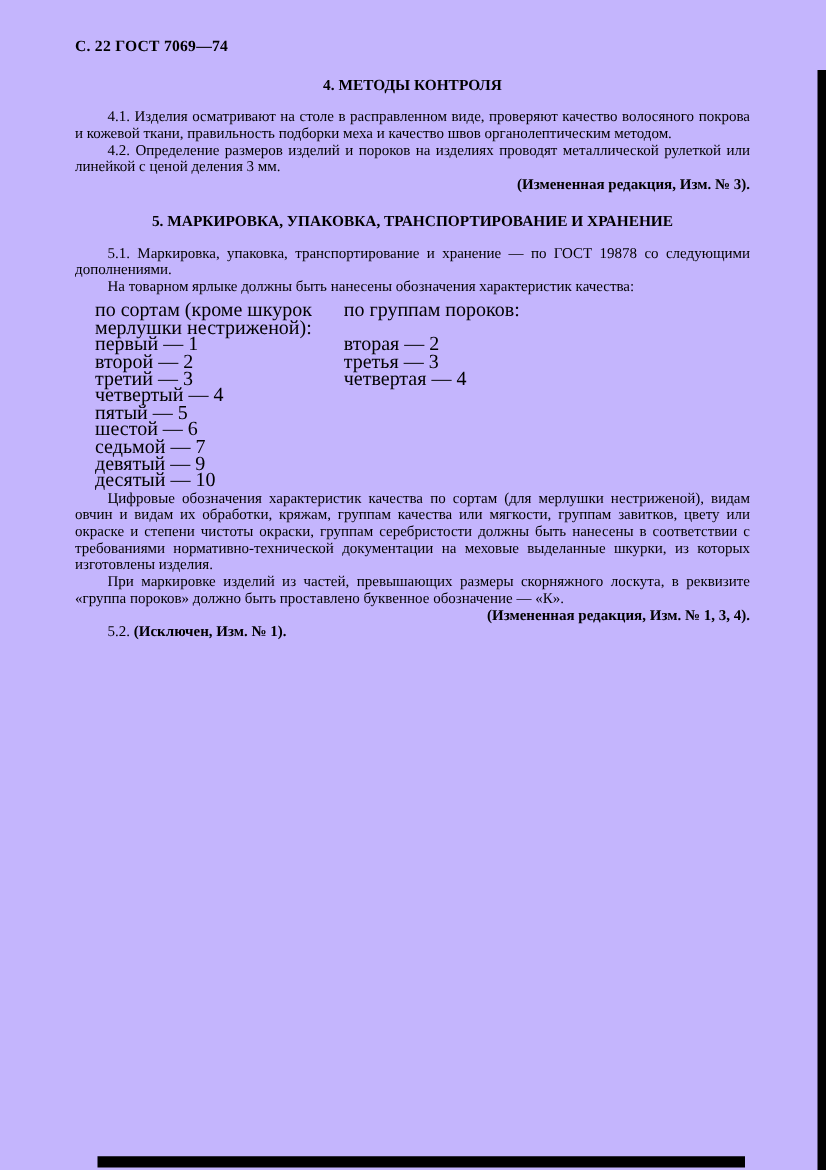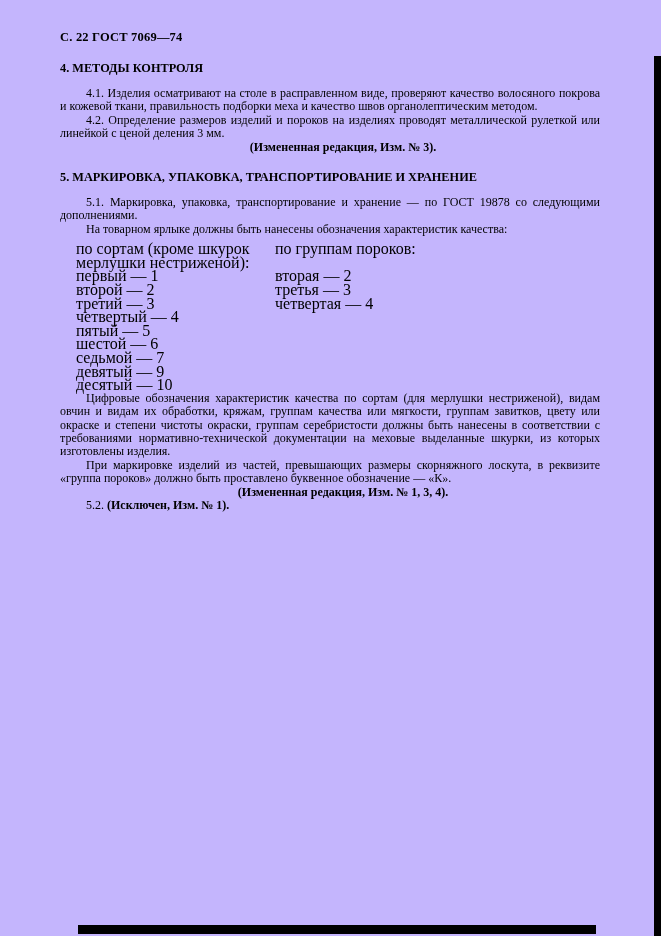--- a/index.html
+++ b/index.html
@@ -17,39 +17,40 @@
     left:60px;top:30px;
     width:540px;
   }
   .doc-header{
     font-weight:bold;
     font-size:12.5px;
     margin:0 0 16px 0;
     letter-spacing:0.2px;
   }
   .section-title{
+    text-align:center;
     font-weight:bold;
     font-size:12.3px;
     margin:0 0 11px 0;
   }
   .section-title.second{margin-top:16px;}
   p.body{
     margin:0;
     font-size:12px;
     line-height:13.4px;
     text-align:justify;
     text-indent:26px;
   }
   p.amendment{
     margin:0;
     font-size:12px;
     line-height:13.4px;
     font-weight:bold;
     text-indent:26px;
-    text-align:center;
+    text-align:right;
   }
   .cols{
     display:flex;
     margin:6px 0 0 16px;
     font-size:16px;
     line-height:13.6px;
   }
   .col-left{width:199px;flex:0 0 auto;}
   .col-right{width:220px;flex:0 0 auto;}
   .col-header{white-space:normal;}

